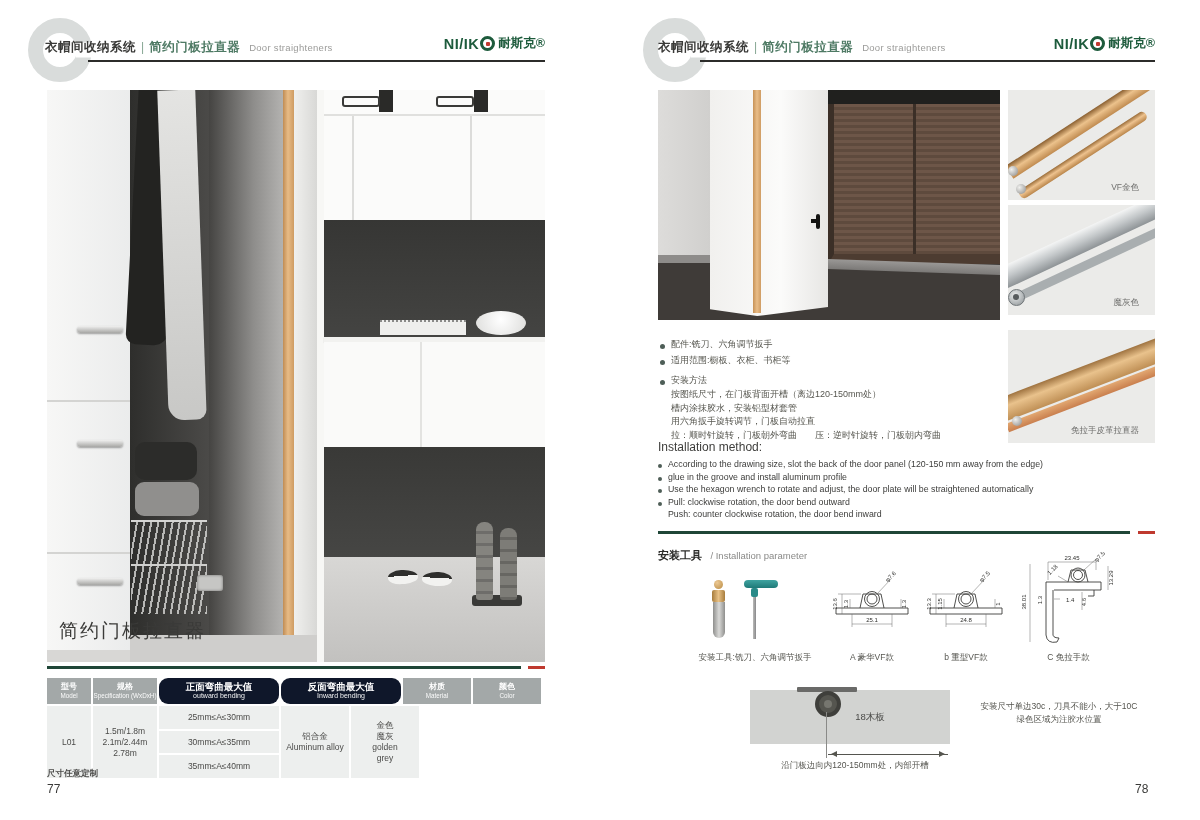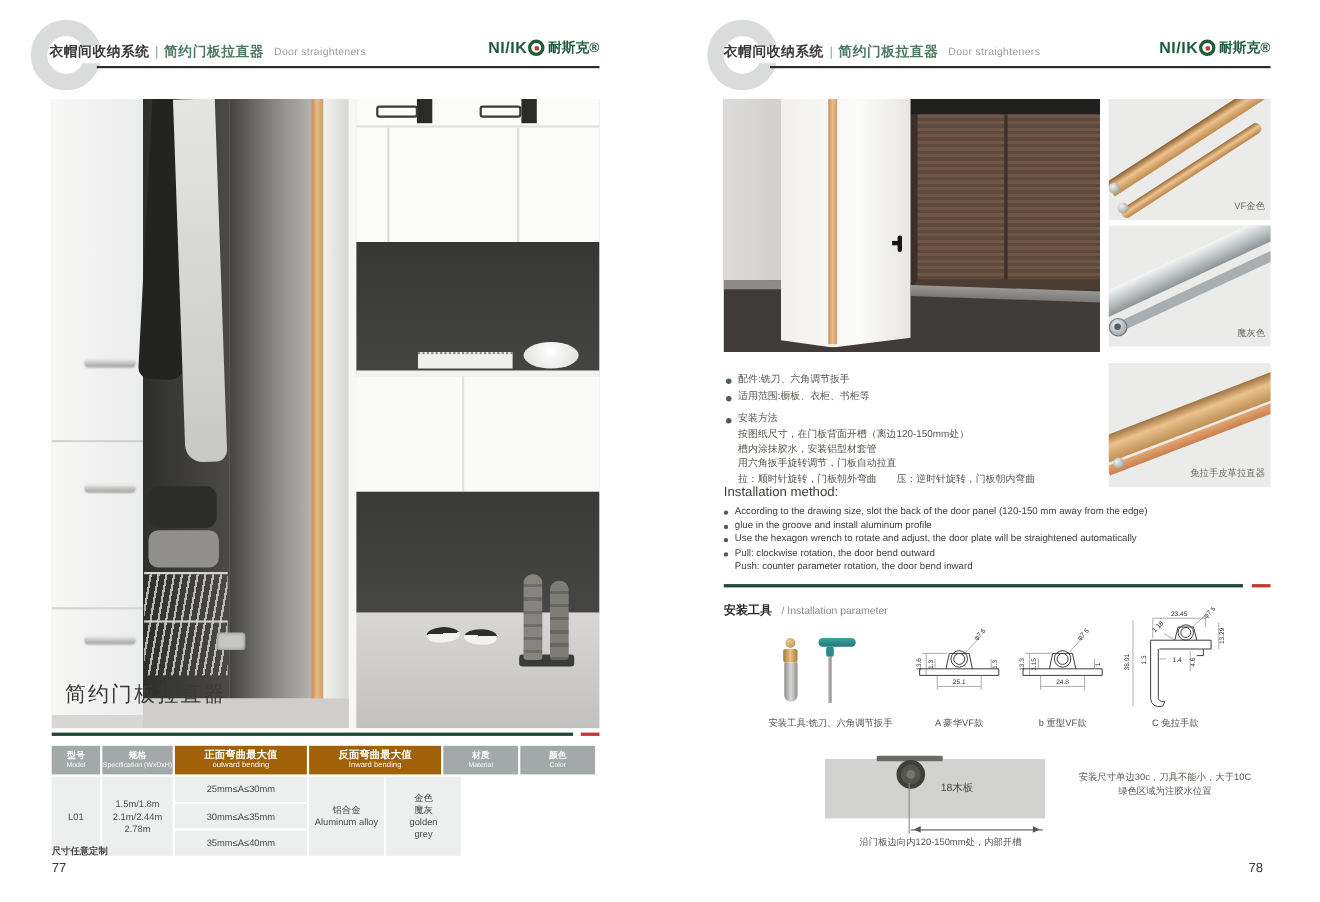--- a/index.html
+++ b/index.html
@@ -71,21 +71,21 @@
   .pr-bootfeet{left:148px;top:505px;width:50px;height:11px;background:#3a3a38;border-radius:3px;}
   .pl-caption{left:12px;top:528px;font-size:19px;color:#3a3a38;letter-spacing:2px;z-index:5;}
 
   
   .table{position:absolute;left:47px;top:678px;width:498px;}
   .t-head{display:flex;margin-bottom:2px;}
   .th{background:#a3a8a8;color:#fff;text-align:center;height:26px;display:flex;flex-direction:column;justify-content:center;margin-right:2px;}
   .th:last-child{margin-right:0;}
   .th-cn{font-size:8px;font-weight:bold;line-height:10px;}
   .th-en{font-size:6.3px;line-height:8px;opacity:.95;}
-  .th.big{background:#a16207;}
+  .th.big{background:#0f172a;border-radius:9px;}
   .th.big .th-cn{font-size:9.5px;} .th.big .th-en{font-size:7px;}
   .t-body{display:flex;}
   .td{background:#edefee;margin-right:2px;display:flex;flex-direction:column;align-items:center;justify-content:center;height:72px;font-size:8.5px;color:#4a4a48;text-align:center;line-height:11px;}
   .td:last-child{margin-right:0;}
   .td.split{background:#fff;justify-content:flex-start;gap:2px;}
   .sub{background:#edefee;width:100%;flex:1;display:flex;align-items:center;justify-content:center;}
   .c1{width:44px;} .c2{width:64px;} .c3{width:120px;} .c4{width:120px;} .c5{width:68px;} .c6{width:68px;}
   .t-note{position:absolute;left:47px;top:768px;font-size:8.5px;font-weight:bold;color:#4a4a48;}
   .pageno{position:absolute;top:782px;font-size:12px;color:#3a3a38;}
 
@@ -99,21 +99,21 @@
   .pw-cabseam{left:255px;top:14px;width:3px;height:150px;background:#3b2f27;}
   .pw-sill{left:170px;top:172px;width:172px;height:10px;background:linear-gradient(180deg,#9a9896,#7b7977);transform:skewY(2deg);}
   .pw-door{left:52px;top:0;width:118px;height:226px;background:linear-gradient(90deg,#f1f0ee,#fbfbfa 60%,#e7e6e4);clip-path:polygon(0 0,100% 0,100% 96%,40% 100%,0 97%);}
   .pw-gold{left:95px;top:0;width:8px;height:223px;background:linear-gradient(90deg,#c79257,#e9bd88 50%,#cf9c63);}
   .pw-knob{left:158px;top:124px;width:4px;height:15px;background:#141412;border-radius:2px;}
   .pw-knob::before{content:"";position:absolute;left:-5px;top:5px;width:6px;height:4px;background:#141412;}
 
   
   .tile{position:absolute;left:408px;width:147px;background:#ebebe9;overflow:hidden;}
   .tile>div{position:absolute;}
-  .tile-label{position:absolute;right:5px;bottom:6px;font-size:8.5px;color:#6f6f6d;}
+  .tile-label{position:absolute;right:16px;bottom:6px;font-size:8.5px;color:#6f6f6d;}
   .t1-flat{left:-12px;top:30px;width:165px;height:15px;background:linear-gradient(180deg,#8a5f30,#ecc28c 45%,#c08b50);transform:rotate(-33deg);}
   .t1-tube{left:0;top:60px;width:150px;height:10px;border-radius:5px;background:linear-gradient(180deg,#9a6c38,#eec28e 45%,#b9854a);transform:rotate(-33deg);}
   .cap{width:10px;height:10px;border-radius:50%;background:radial-gradient(circle at 35% 35%,#f0f0ee,#8a8a88);}
   .t1-cap1{left:0;top:76px;} .t1-cap2{left:8px;top:94px;}
   .t2-bar{left:-15px;top:25px;width:180px;height:22px;background:linear-gradient(180deg,#f4f5f5,#c3c7c9 50%,#8e9396);transform:rotate(-25deg);}
   .t2-stem{left:-5px;top:56px;width:165px;height:9px;background:#a9aeb0;transform:rotate(-25deg);}
   .t2-cap{left:0;top:84px;width:15px;height:15px;border-radius:50%;background:radial-gradient(circle at 40% 35%,#eceeee,#8b9194);border:1px solid #6f7578;}
   .t2-cap::after{content:"";position:absolute;left:4px;top:4px;width:6px;height:6px;border-radius:50%;background:#585c5e;}
   .t3-bar{left:-10px;top:36px;width:175px;height:24px;background:linear-gradient(180deg,#9f7340,#e9c28c 40%,#bf8f55);transform:rotate(-21deg);}
   .t3-inner{left:-6px;top:64px;width:165px;height:9px;background:linear-gradient(180deg,#e2a872,#c97f4e);transform:rotate(-21deg);}
@@ -377,21 +377,21 @@
       <span>glue in the groove and install aluminum profile</span>
     </div>
     <div class="bullet-line">
       <span class="dot"></span>
       <span>Use the hexagon wrench to rotate and adjust,  the door plate will be straightened automatically</span>
     </div>
     <div class="bullet-line">
       <span class="dot"></span>
       <span>Pull: clockwise rotation, the door bend outward</span>
     </div>
-    <div class="inst-en-sub">Push: counter parameter rotation, the door bend inward</div>
+    <div class="inst-en-sub">Push: counter clockwise rotation, the door bend inward</div>
   </div>
 
   <div class="divider" style="left:58px;top:531px;width:497px;">
     <div class="div-green" style="width:472px;"></div>
     <div class="div-red" style="left:480px;width:17px;"></div>
   </div>
 
   <div class="param-title">
     <span class="param-cn">安装工具</span>
     <span class="param-en">/ Installation parameter</span>

